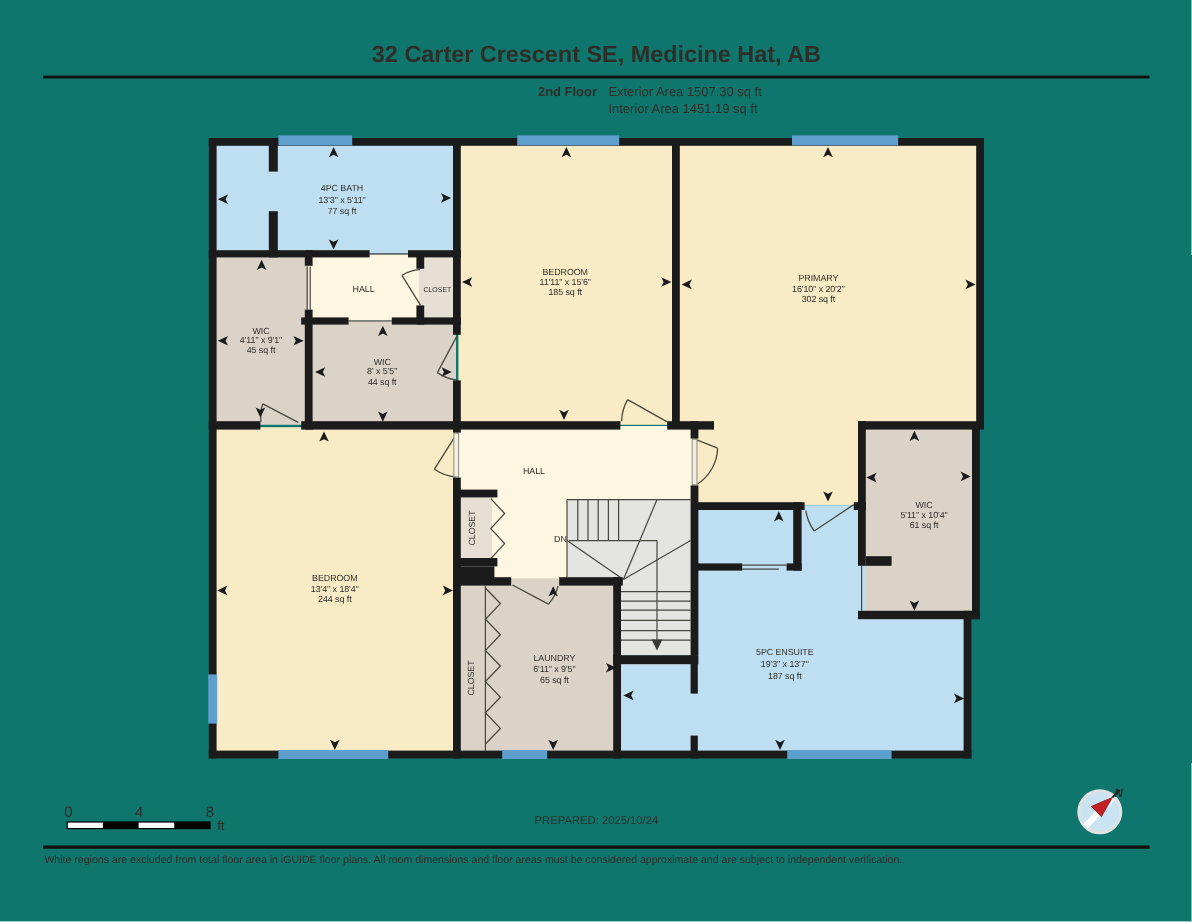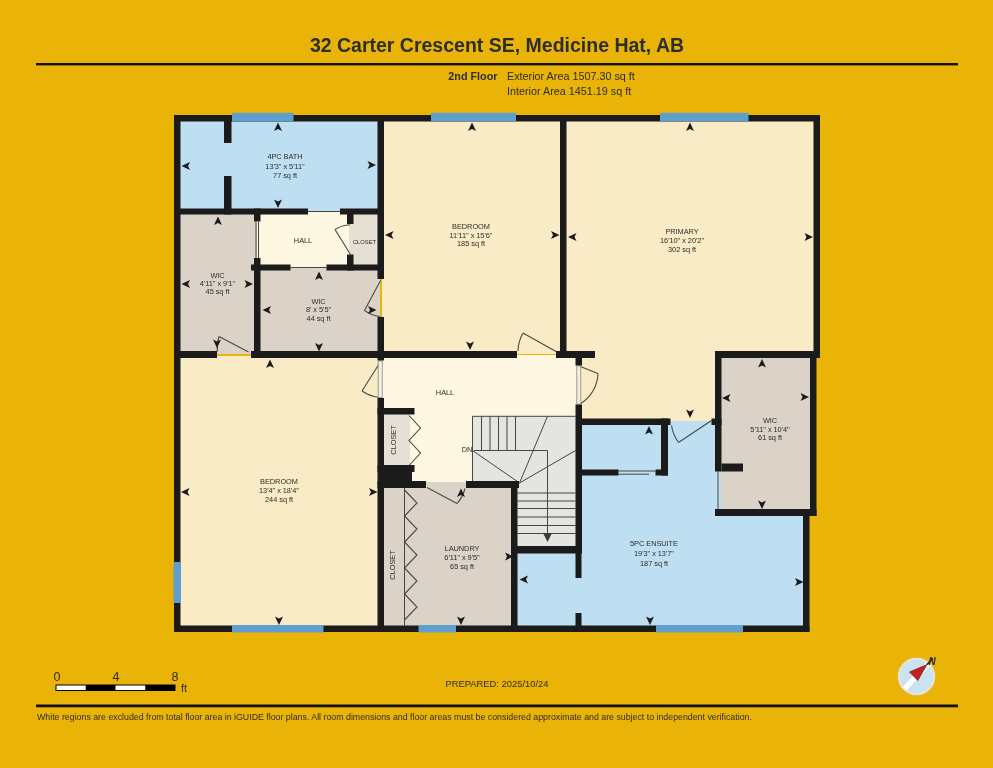--- a/index.html
+++ b/index.html
@@ -1,16 +1,16 @@
 <!DOCTYPE html>
 <html><head>
 <meta charset="utf-8">
 <style>
   html,body{margin:0;padding:0;background:#ffffff;}
-  .page{width:993px;height:768px;position:relative;background:#eab308;font-family:"Liberation Sans",sans-serif;}
+  .page{width:993px;height:768px;position:relative;background:#0f766e;font-family:"Liberation Sans",sans-serif;}
   svg{position:absolute;top:0;left:0;}
   text{font-family:"Liberation Sans",sans-serif;fill:#2e2e28;}
   .rl{font-size:7.4px;letter-spacing:-0.05px;}
   .w{fill:#1b1b1b;}
   .thin{stroke:#47473f;stroke-width:1;fill:none;}
   .door{stroke:#4a4a40;stroke-width:1.1;fill:none;}
 </style>
 </head>
 <body>
 <div class="page">

